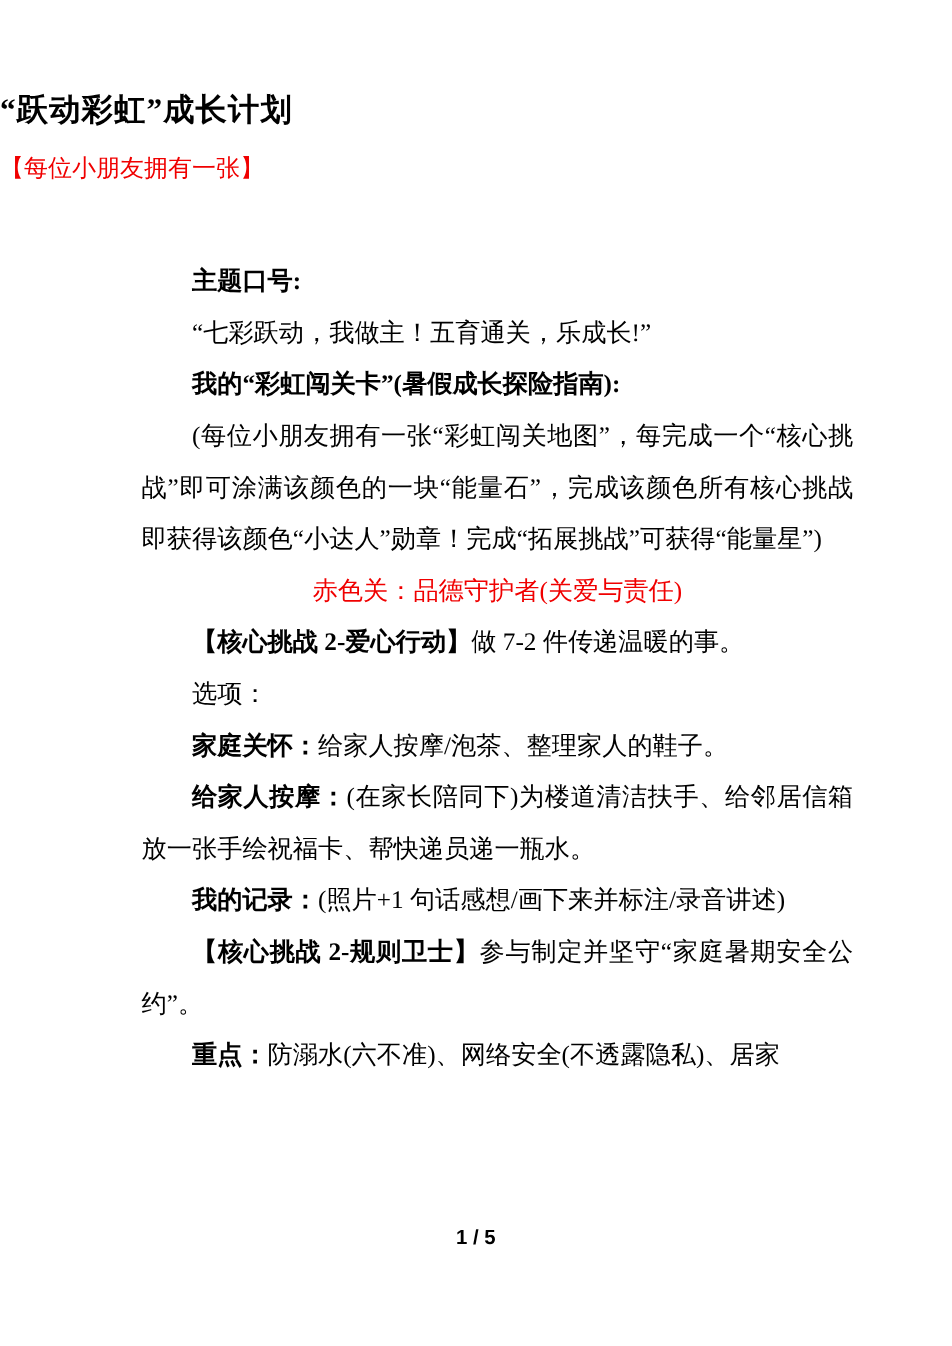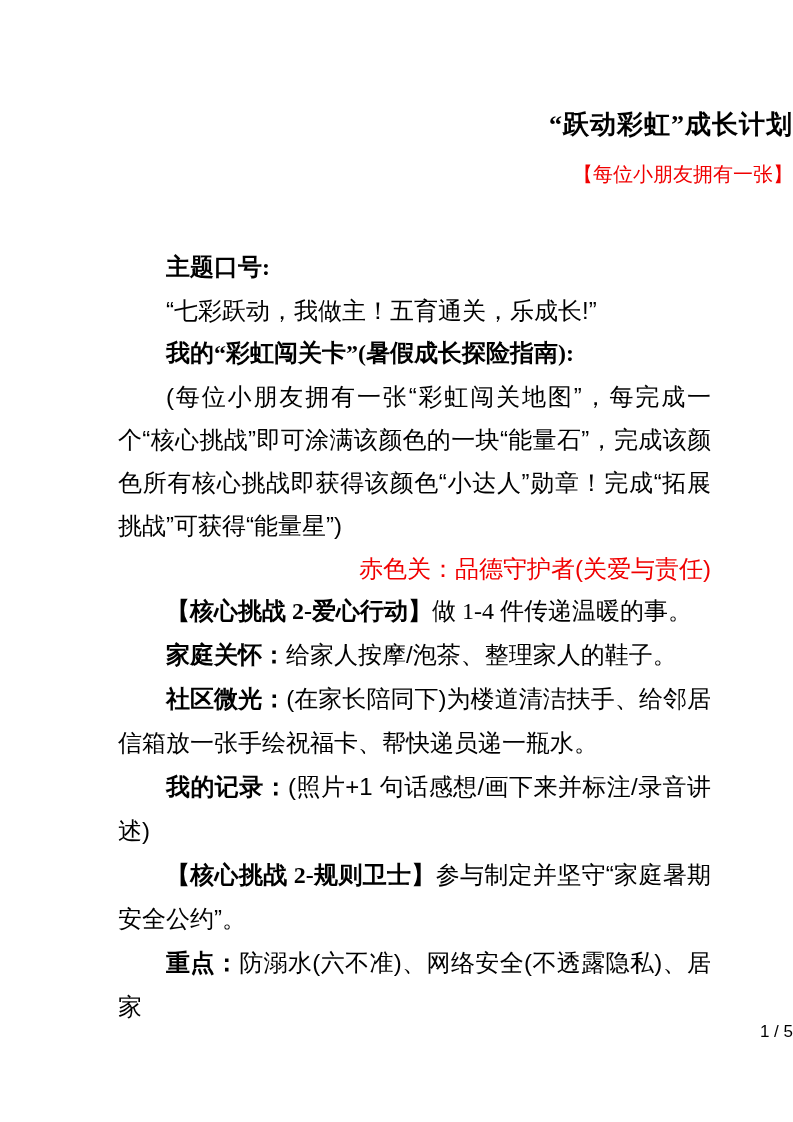--- a/index.html
+++ b/index.html
@@ -8,21 +8,21 @@
   .page {
     position: relative;
     width: 793px;
     height: 1122px;
     margin: 0 auto;
     background: #ffffff;
     color: #000000;
     font-family: "Liberation Serif", "DejaVu Serif", serif;
     overflow: hidden;
   }
-  .titles { text-align: right; padding-top: 108px; }
+  .titles { text-align: left; padding-top: 75px; }
   .title-1 {
     font-size: 26px;
     font-weight: 700;
     line-height: 34px;
     letter-spacing: 1px;
   }
   .title-2 {
     font-size: 35px;
     font-weight: 600;
     line-height: 46px;
@@ -31,41 +31,41 @@
   }
   .subtitle {
     font-size: 20px;
     font-weight: 400;
     line-height: 28px;
     margin-top: 18px;
     color: var(--accent-red);
   }
   .content {
     margin: 58px 82px 0 118px;
-    font-size: 24px;
+    font-size: 21px;
     line-height: 43px;
     text-align: justify;
   }
   .content p { text-indent: 2em; }
   .b { font-weight: 700; }
-  .kai { font-family: Liberation Sans, sans-serif; }
+  .kai { font-family: Liberation Serif, serif; }
   .center-line {
-    text-align: right;
+    text-align: center;
     text-indent: 0 !important;
   }
   .red { color: var(--accent-red); }
   .footer {
     position: absolute;
     left: 0;
     right: 0;
     top: 1020px;
-    text-align: right;
+    text-align: center;
     font-family: "Liberation Sans", "DejaVu Sans", sans-serif;
     font-size: 17px;
-    font-weight: 400;
+    font-weight: 700;
     line-height: 24px;
   }
 </style>
 </head>
 <body>
 
 <div class="page">
 
   <div class="titles">
     <div class="title-1">“跃动彩虹”成长计划</div>
@@ -77,26 +77,27 @@
     <p><span class="b">主题口号:</span></p>
 
     <p class="kai">“七彩跃动，我做主！五育通关，乐成长!”</p>
 
     <p><span class="b">我的“彩虹闯关卡”(暑假成长探险指南):</span></p>
 
     <p class="kai">(每位小朋友拥有一张“彩虹闯关地图”，每完成一个“核心挑战”即可涂满该颜色的一块“能量石”，完成该颜色所有核心挑战即获得该颜色“小达人”勋章！完成“拓展挑战”可获得“能量星”)</p>
 
     <p class="center-line red kai">赤色关：品德守护者(关爱与责任)</p>
 
-    <p><span class="b">【核心挑战 2-爱心行动】</span><span>做 1-4 件传递温暖的事。</span></p>
+    <p><span class="b">【核心挑战 2-爱心行动】</span><span>做 7-2 件传递温暖的事。</span></p>
 
+    <p><span>选项：</span></p>
 
     <p><span class="b">家庭关怀：</span><span class="kai">给家人按摩/泡茶、整理家人的鞋子。</span></p>
 
-    <p><span class="b">社区微光：</span><span class="kai">(在家长陪同下)为楼道清洁扶手、给邻居信箱放一张手绘祝福卡、帮快递员递一瓶水。</span></p>
+    <p><span class="b">给家人按摩：</span><span class="kai">(在家长陪同下)为楼道清洁扶手、给邻居信箱放一张手绘祝福卡、帮快递员递一瓶水。</span></p>
 
     <p><span class="b">我的记录：</span><span class="kai">(照片+1 句话感想/画下来并标注/录音讲述)</span></p>
 
     <p><span class="b">【核心挑战 2-规则卫士】</span><span class="kai">参与制定并坚守“家庭暑期安全公约”。</span></p>
 
     <p><span class="b">重点：</span><span class="kai">防溺水(六不准)、网络安全(不透露隐私)、居家</span></p>
 
   </div>
 
   <div class="footer">1 / 5</div>

